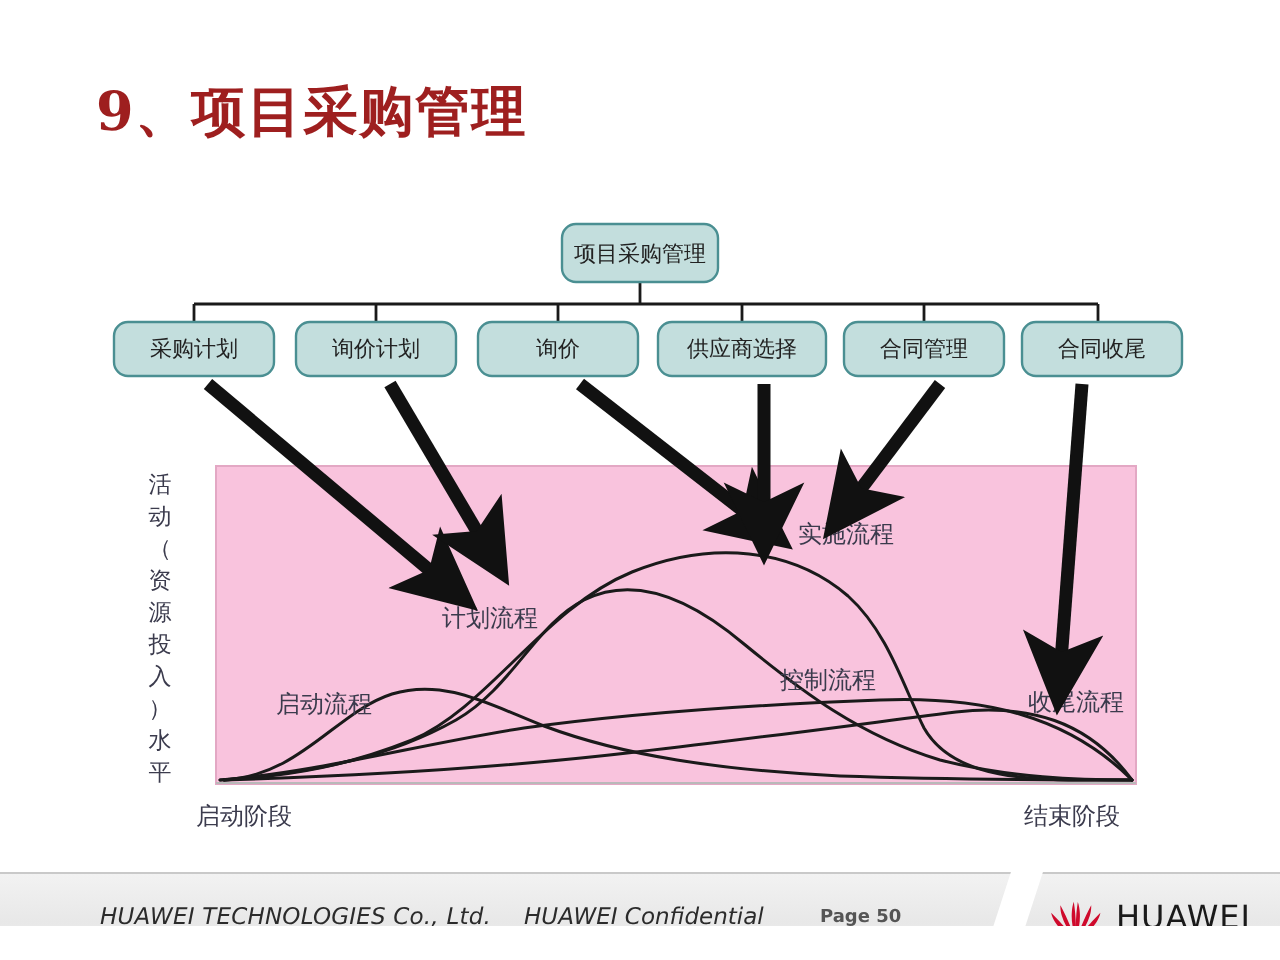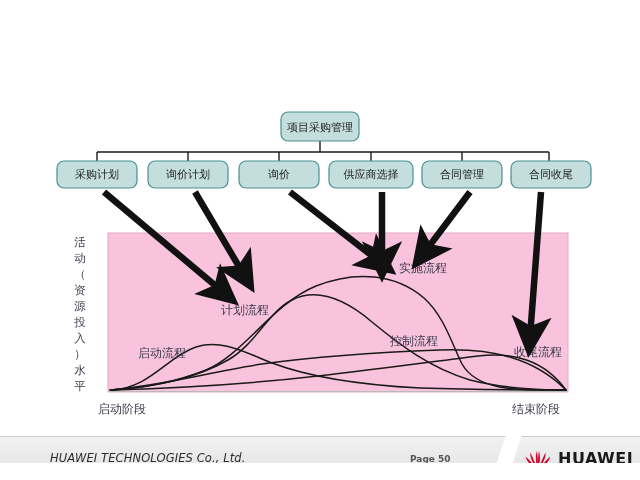--- a/index.html
+++ b/index.html
@@ -131,31 +131,32 @@
   #brand {
     position: absolute;
     left: 525px;
     top: 10px;
     display: flex;
     align-items: center;
     gap: 7px;
   }
   #brand-wordmark {
     font-size: 16px;
-    font-weight: bold;
+    font-weight: normal;
     color: #1a1a1a;
     letter-spacing: 0.5px;
     font-family: "DejaVu Sans", "Liberation Sans", sans-serif;
   }
 </style>
 </head>
 <body>
 
 <div id="slide">
 
+  <div id="page-title">9、项目采购管理</div>
 
   <svg id="diagram" viewBox="0 0 640 430">
     <defs>
       <marker id="fatArrow" markerWidth="7" markerHeight="7" refX="3.2" refY="3.5" orient="auto" markerUnits="strokeWidth">
         <path d="M0,0.4 L6.4,3.5 L0,6.6 L1.5,3.5 Z" fill="#111111"></path>
       </marker>
     </defs>
 
     <g>
       <rect id="plot-rect" x="108" y="233" width="460" height="159" fill="#f9c3dd" stroke="#e3a8c4" stroke-width="1"></rect>
@@ -248,20 +249,21 @@
       <line x1="541" y1="192" x2="530" y2="337"></line>
     </g>
   </svg>
 
   <div id="footer">
     <div id="footer-rule"></div>
     <div id="footer-bg"></div>
     <div id="footer-slash"></div>
 
     <div class="footer-text" id="footer-company">HUAWEI TECHNOLOGIES Co., Ltd.</div>
+    <div class="footer-text" id="footer-confidential">HUAWEI Confidential</div>
     <div class="footer-text" id="footer-page">Page 50</div>
 
     <div id="brand">
       <svg width="26" height="24" viewBox="0 0 26 24">
         <g fill="#cf0a2c">
           <path d="M13 23.2 C11.4 19 10.6 14.6 10.9 10.2 C11 8.4 11.3 6.6 11.9 4.9 C12.2 6.8 12.4 8.7 12.6 10.6 C12.9 14.8 13.1 19 13 23.2 Z"></path>
           <path d="M12.8 23.3 C14.4 19.1 15.2 14.7 14.9 10.3 C14.8 8.5 14.5 6.7 13.9 5 C13.6 6.9 13.4 8.8 13.2 10.7 C12.9 14.9 12.7 19.1 12.8 23.3 Z"></path>
           <path d="M12.5 23.4 C9.6 20 7.2 16.1 5.9 11.9 C5.4 10.2 5.1 8.4 5.2 6.6 C6.1 8.3 6.9 10 7.8 11.7 C9.5 15.5 11.2 19.4 12.5 23.4 Z"></path>
           <path d="M13.3 23.4 C16.2 20 18.6 16.1 19.9 11.9 C20.4 10.2 20.7 8.4 20.6 6.6 C19.7 8.3 18.9 10 18 11.7 C16.3 15.5 14.6 19.4 13.3 23.4 Z"></path>
           <path d="M12.2 23.6 C8.3 21.6 4.9 18.7 2.5 15 C1.6 13.6 0.9 12 0.6 10.4 C2 11.8 3.3 13.2 4.7 14.6 C7.3 17.4 9.9 20.4 12.2 23.6 Z"></path>

